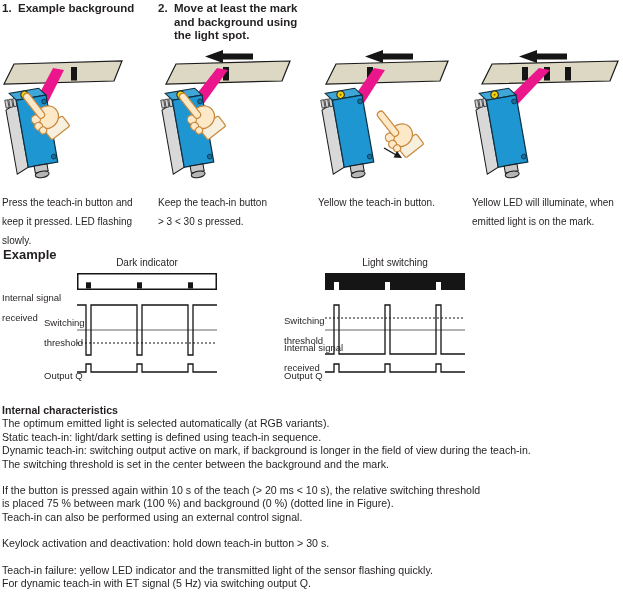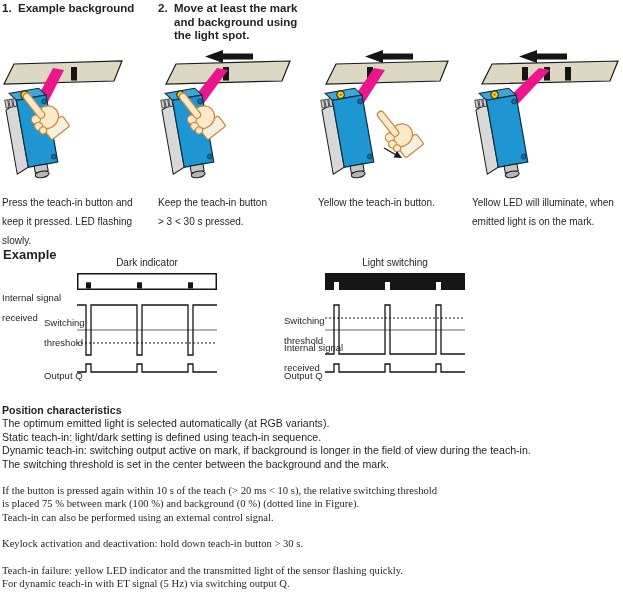--- a/index.html
+++ b/index.html
@@ -12,21 +12,21 @@
   .fig{display:block;width:150px;height:140px;}
   .caption{font-size:10px;line-height:19px;white-space:pre-line;margin-top:5px;}
   .example-heading{position:absolute;left:3px;top:247px;font-weight:bold;font-size:13px;}
   .diagram-title{position:absolute;width:140px;text-align:center;font-size:10px;top:257px;}
   .wave{position:absolute;top:271px;width:140px;height:106px;}
   .lbl{position:absolute;font-size:9.5px;line-height:20px;white-space:pre-line;}
   .lbl.right{text-align:left;margin-left:44px;}
   .chars{position:absolute;left:2px;top:404px;width:620px;font-size:10.6px;line-height:13.4px;}
   .chars-heading{font-weight:bold;}
   .para{white-space:pre-line;}
-  .para + .para{margin-top:13px;font-family:Liberation Serif, serif;}
+  .para + .para{margin-top:13px;}
 </style>
 </head>
 <body>
 
 <div class="page">
 
   <div class="step" style="left:2px">
     <div class="step-header">
       <span class="step-num">1.</span>
       <span class="step-title">Example background</span>
@@ -202,21 +202,21 @@
   <div class="lbl right" style="left:0px;top:313px;width:71px">Switching
 threshold</div>
   <div class="lbl right" style="left:0px;top:366px;width:69px">Output Q</div>
   <div class="lbl right" style="left:240px;top:311px;width:79px">Switching
 threshold</div>
   <div class="lbl right" style="left:240px;top:338px;width:79px">Internal signal
 received</div>
   <div class="lbl right" style="left:240px;top:366px;width:79px">Output Q</div>
 
   <div class="chars">
-    <div class="chars-heading">Position characteristics</div>
+    <div class="chars-heading">Internal characteristics</div>
     <div id="paras">
         <div class="para">The optimum emitted light is selected automatically (at RGB variants).
 Static teach-in: light/dark setting is defined using teach-in sequence.
 Dynamic teach-in: switching output active on mark, if background is longer in the field of view during the teach-in.
 The switching threshold is set in the center between the background and the mark.</div>
         <div class="para">If the button is pressed again within 10 s of the teach (&gt; 20 ms &lt; 10 s), the relative switching threshold
 is placed 75 % between mark (100 %) and background (0 %) (dotted line in Figure).
 Teach-in can also be performed using an external control signal.</div>
         <div class="para">Keylock activation and deactivation: hold down teach-in button &gt; 30 s.</div>
         <div class="para">Teach-in failure: yellow LED indicator and the transmitted light of the sensor flashing quickly.

